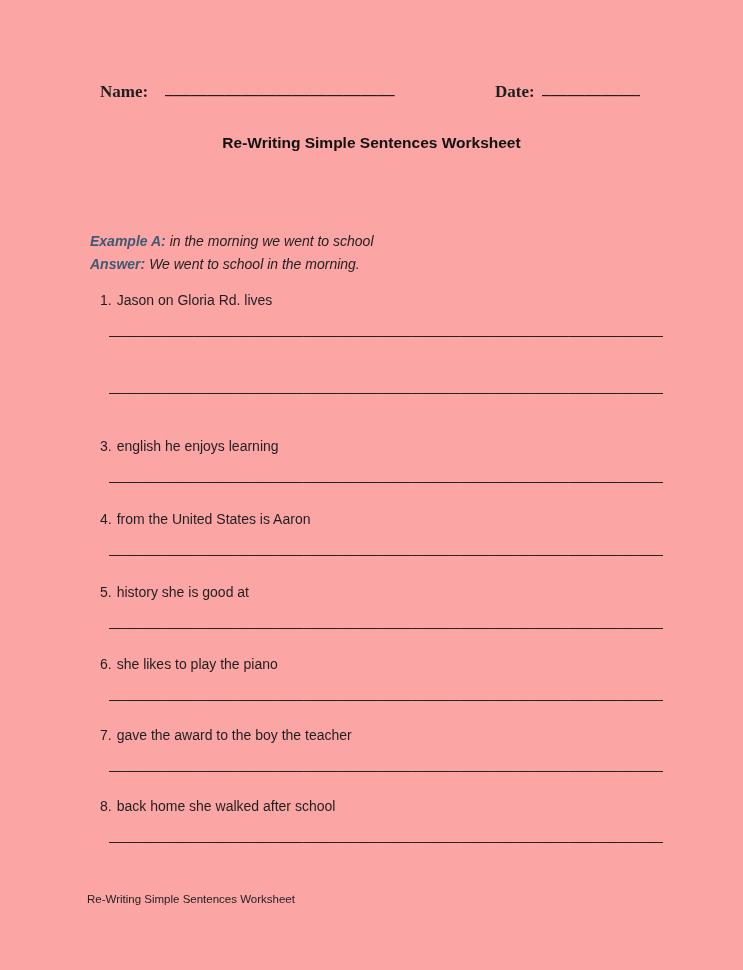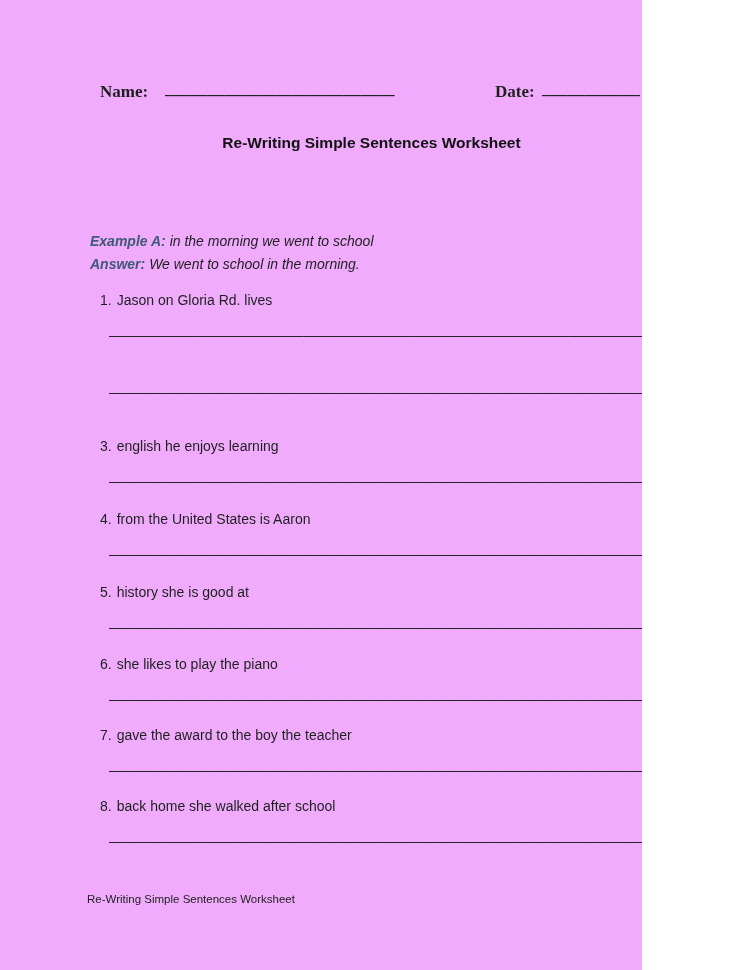--- a/index.html
+++ b/index.html
@@ -1,19 +1,19 @@
 <!DOCTYPE html>
 <html><head>
 <meta charset="utf-8">
 <style>
   html,body{margin:0;padding:0;background:#ffffff;}
   .page{
     position:relative;
-    width:642px;height:970px;
-    background:#f0abfc;
+    width:743px;height:970px;
+    background:#fca5a5;
     font-family:"Liberation Sans", sans-serif;
     color:#1f1f1f;
     overflow:hidden;
   }
   
   .namedate{position:absolute;top:82px;left:0;width:743px;height:26px;
     font-family:"Liberation Serif", serif;font-weight:bold;font-size:17px;}
   .name-label{position:absolute;left:100px;top:0;}
   .name-line{position:absolute;left:138px;top:-3px;white-space:nowrap;overflow:hidden;width:233px;letter-spacing:0;margin-left:27px;}
   .date-label{position:absolute;left:495px;top:0;}

